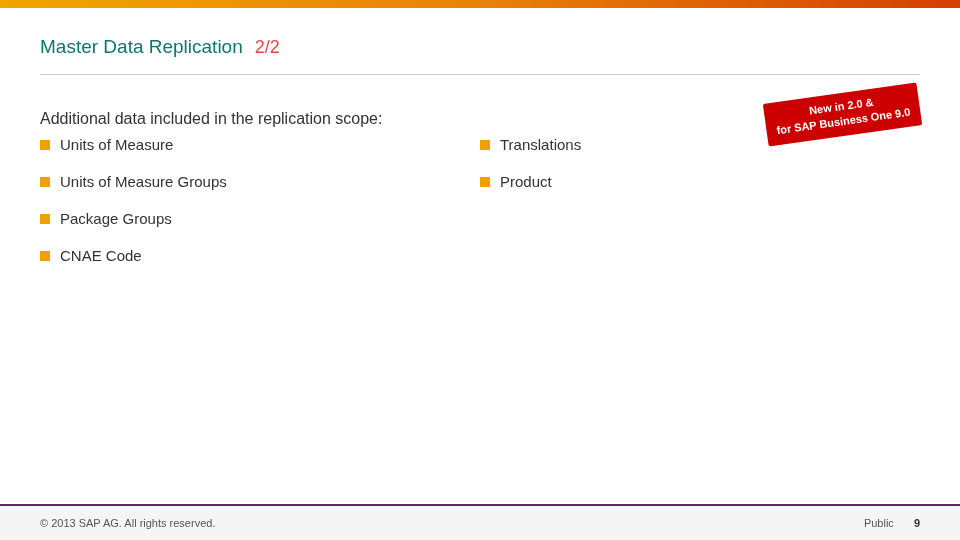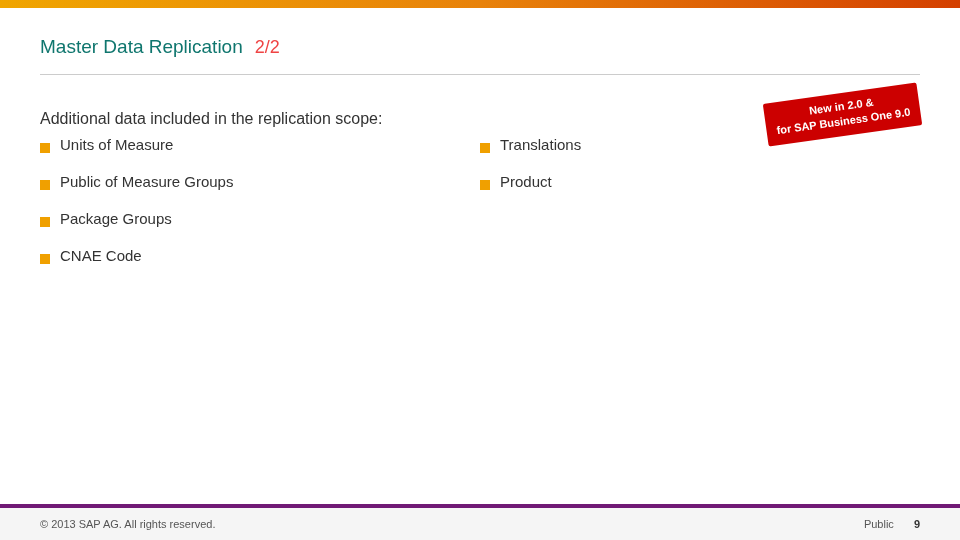--- a/index.html
+++ b/index.html
@@ -80,21 +80,21 @@
       display: flex;
       gap: 0;
     }
 
     .column {
       flex: 1;
     }
 
     .bullet-item {
       display: flex;
-      align-items: flex-end;
+      align-items: flex-start;
       margin-bottom: 20px;
       gap: 10px;
     }
 
     .bullet-square {
       width: 10px;
       height: 10px;
       background: #f0a000;
       flex-shrink: 0;
       margin-top: 4px;
@@ -105,21 +105,21 @@
       color: #333;
     }
 
     .footer {
       position: absolute;
       bottom: 0;
       left: 0;
       right: 0;
       height: 36px;
       background: #f5f5f5;
-      border-top: 4px solid #701a75;
+      border-top: 2px solid #701a75;
       display: flex;
       align-items: center;
       justify-content: space-between;
       padding: 0 40px;
     }
 
     .footer-copy {
       font-size: 11px;
       color: #555;
     }
@@ -167,21 +167,21 @@
 
   <div class="columns-row">
     <div class="column">
 
     <div class="bullet-item">
       <div class="bullet-square"></div>
       <span class="bullet-label">Units of Measure</span>
     </div>
         <div class="bullet-item">
       <div class="bullet-square"></div>
-      <span class="bullet-label">Public of Measure Groups</span>
+      <span class="bullet-label">Units of Measure Groups</span>
     </div>
         <div class="bullet-item">
       <div class="bullet-square"></div>
       <span class="bullet-label">Package Groups</span>
     </div>
         <div class="bullet-item">
       <div class="bullet-square"></div>
       <span class="bullet-label">CNAE Code</span>
     </div>
       </div>

